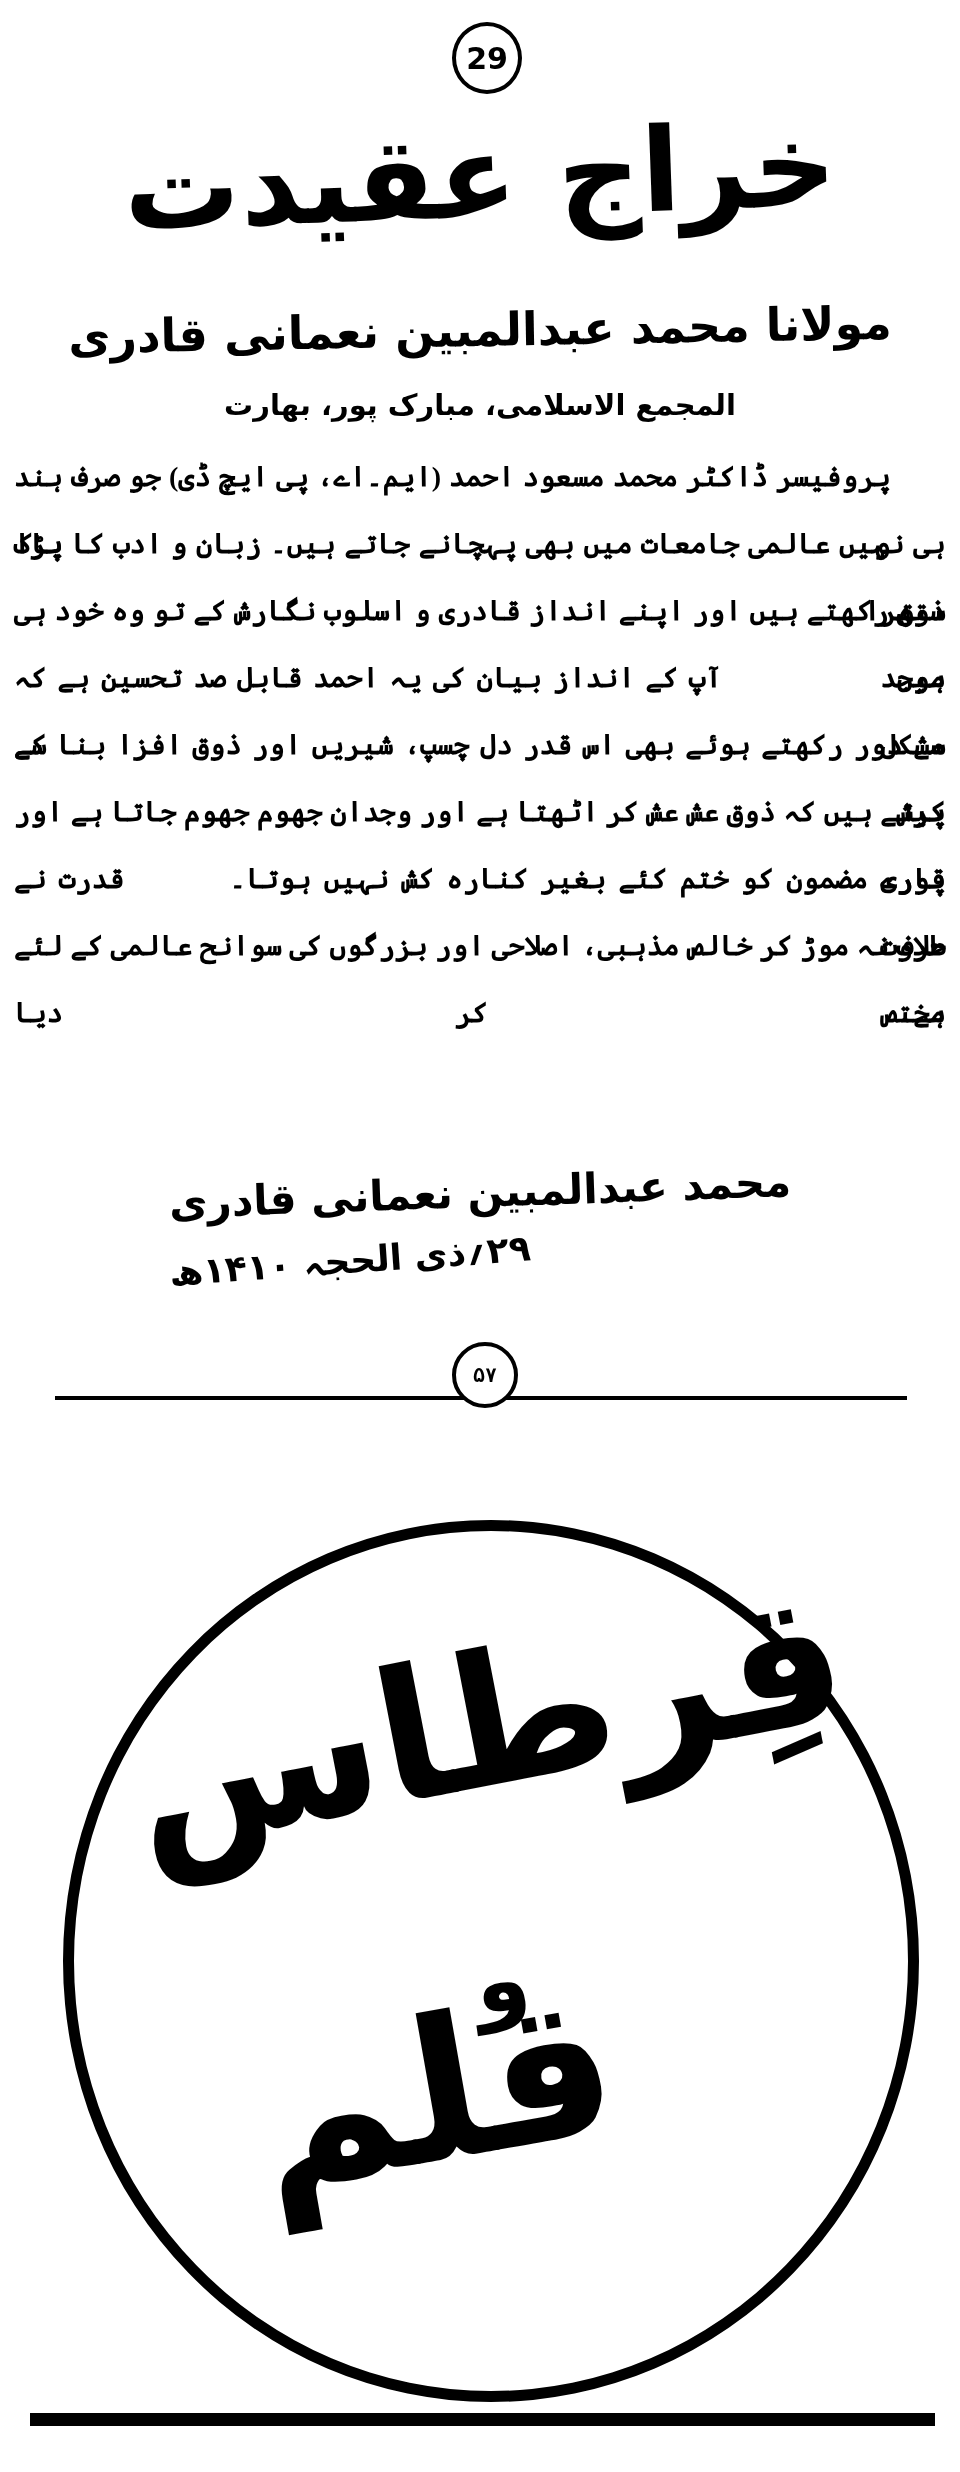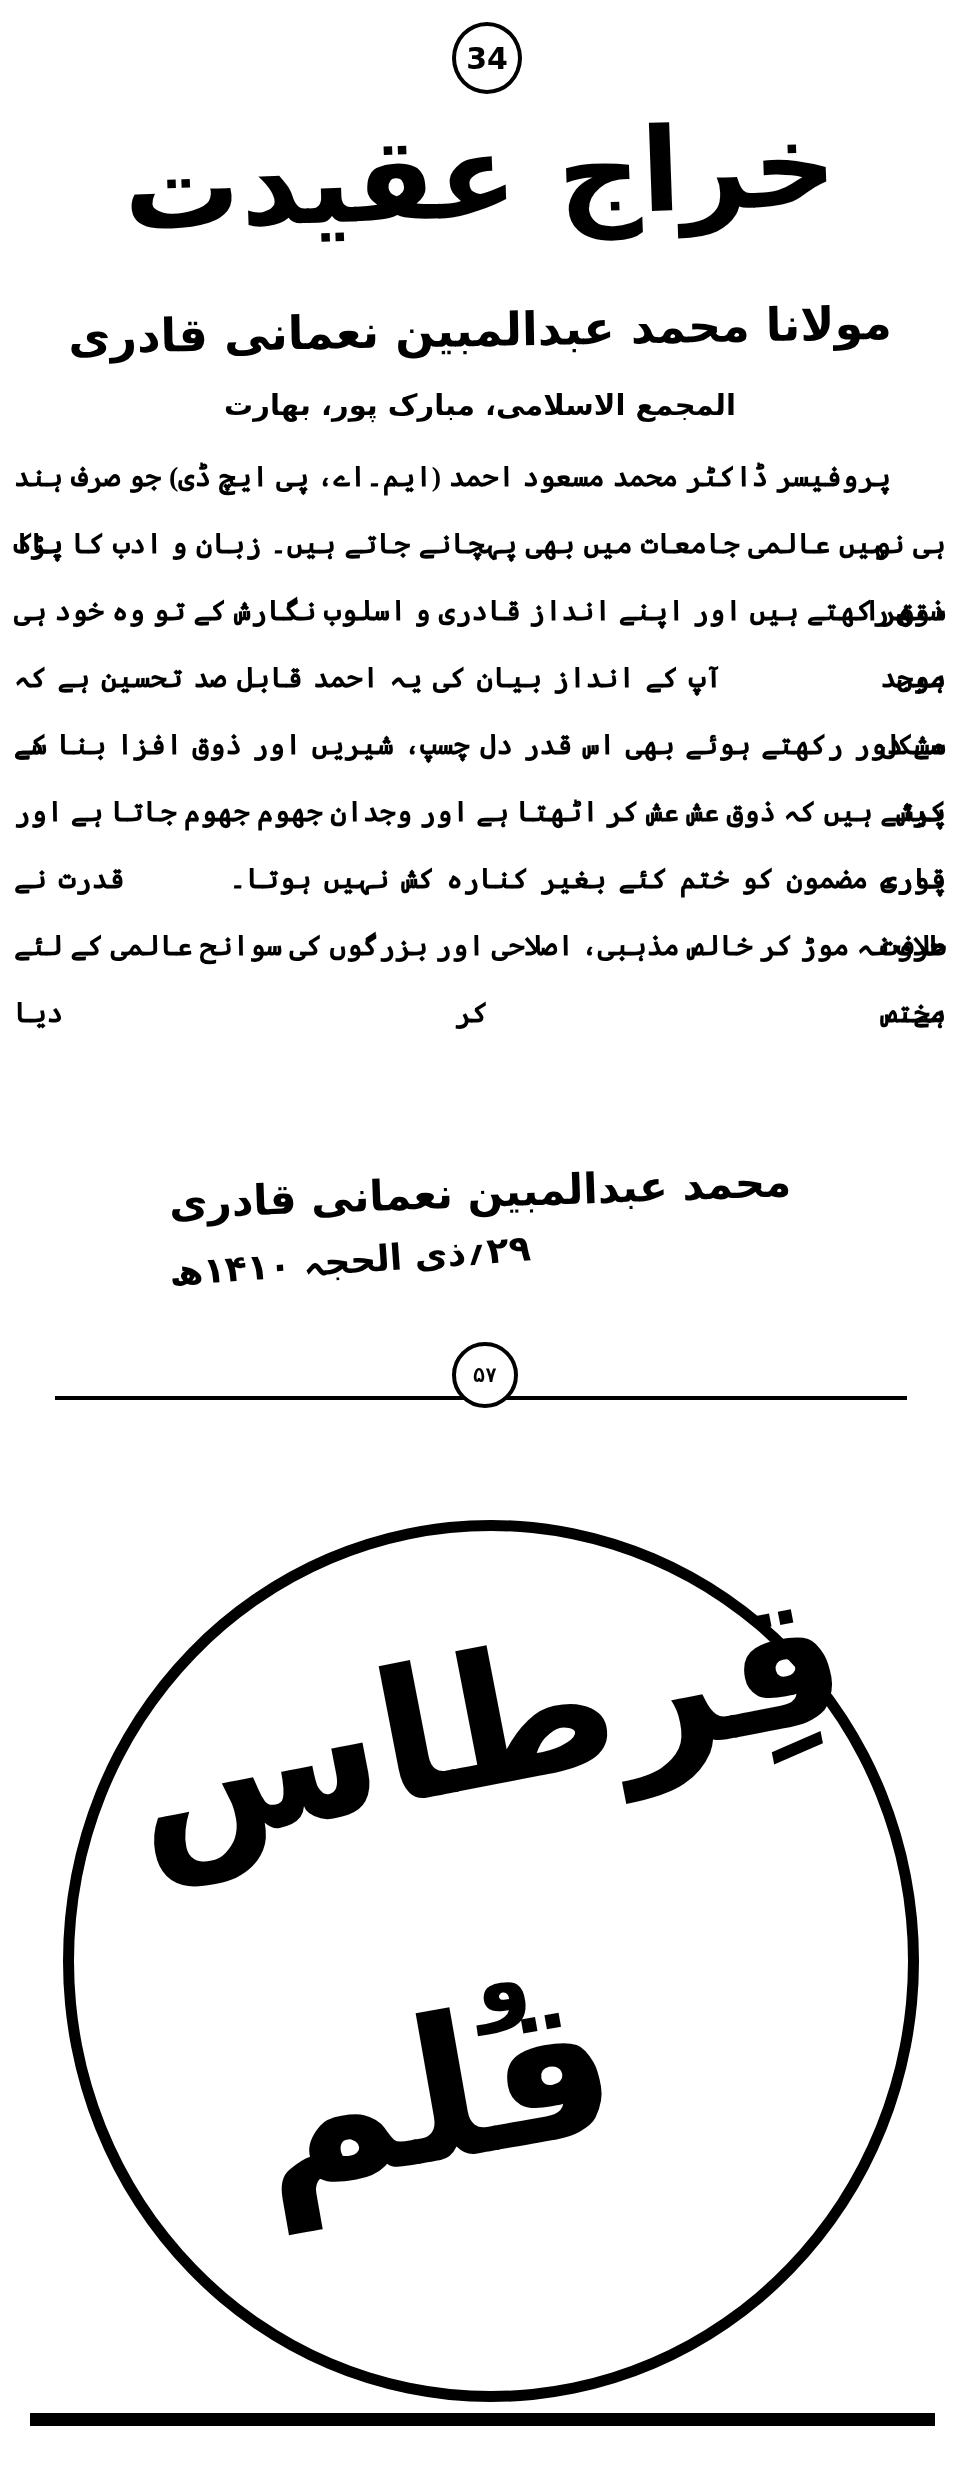--- a/index.html
+++ b/index.html
@@ -68,21 +68,21 @@
   }
   
   .bottom-bar{position:absolute;top:2413px;left:30px;width:905px;height:13px;background:#000;}
 </style>
 </head>
 <body>
 
 <div class="page">
 
   <div class="circled-num num-top">
-    <span>34</span>
+    <span>29</span>
   </div>
 
   <div class="main-title">خراج عقیدت</div>
 
   <div class="author-line">مولانا محمد عبدالمبین نعمانی قادری</div>
 
   <div class="org-line">المجمع الاسلامی، مبارک پور، بھارت</div>
 
   <div class="body-text">
     <div class="bline first">

